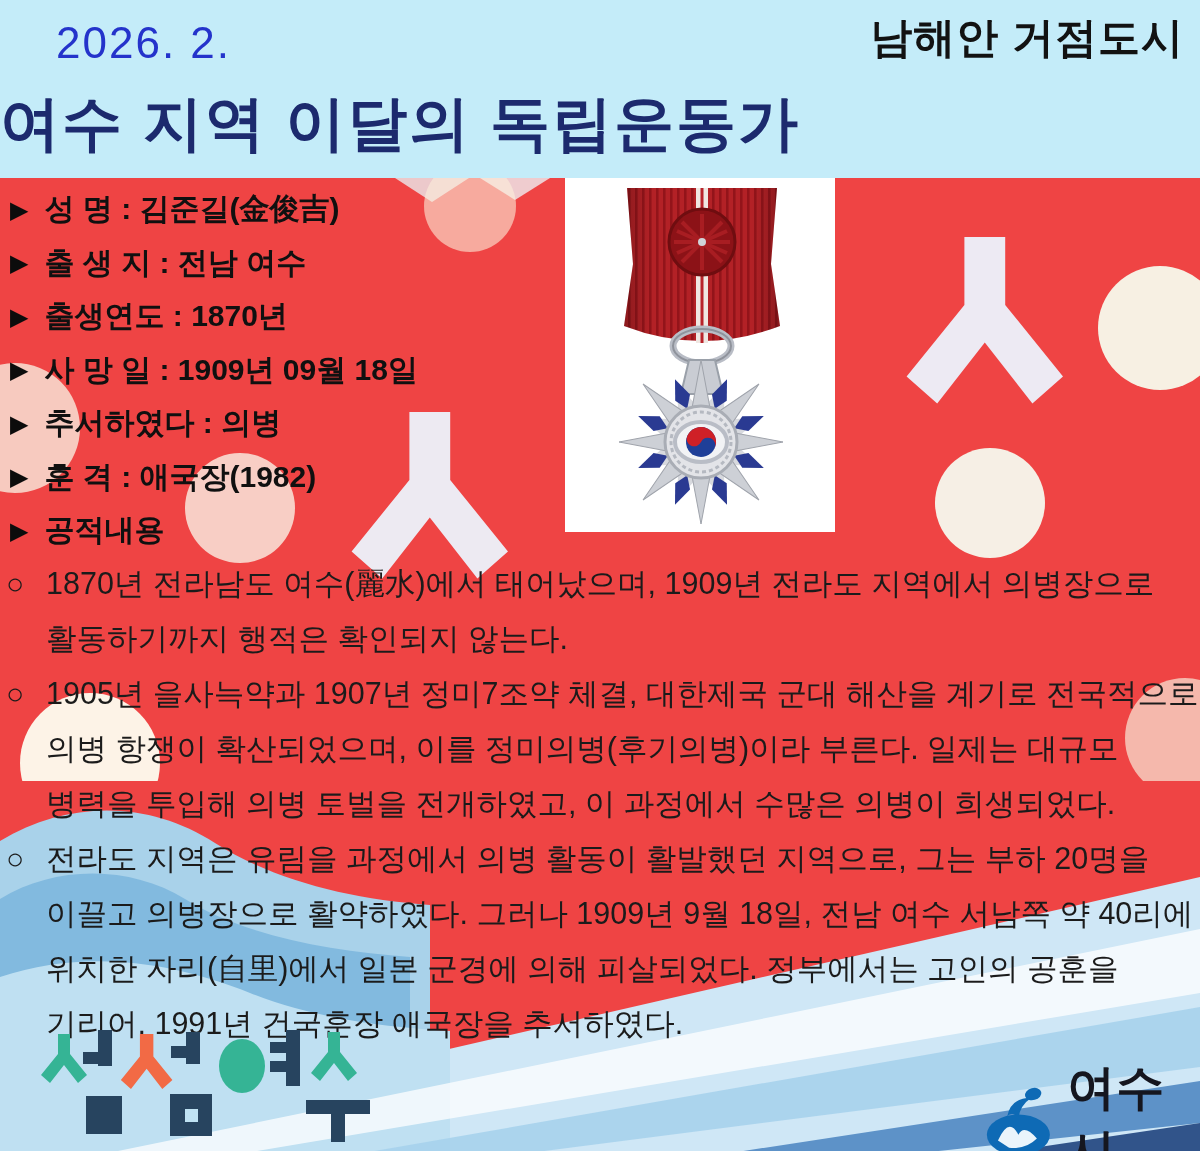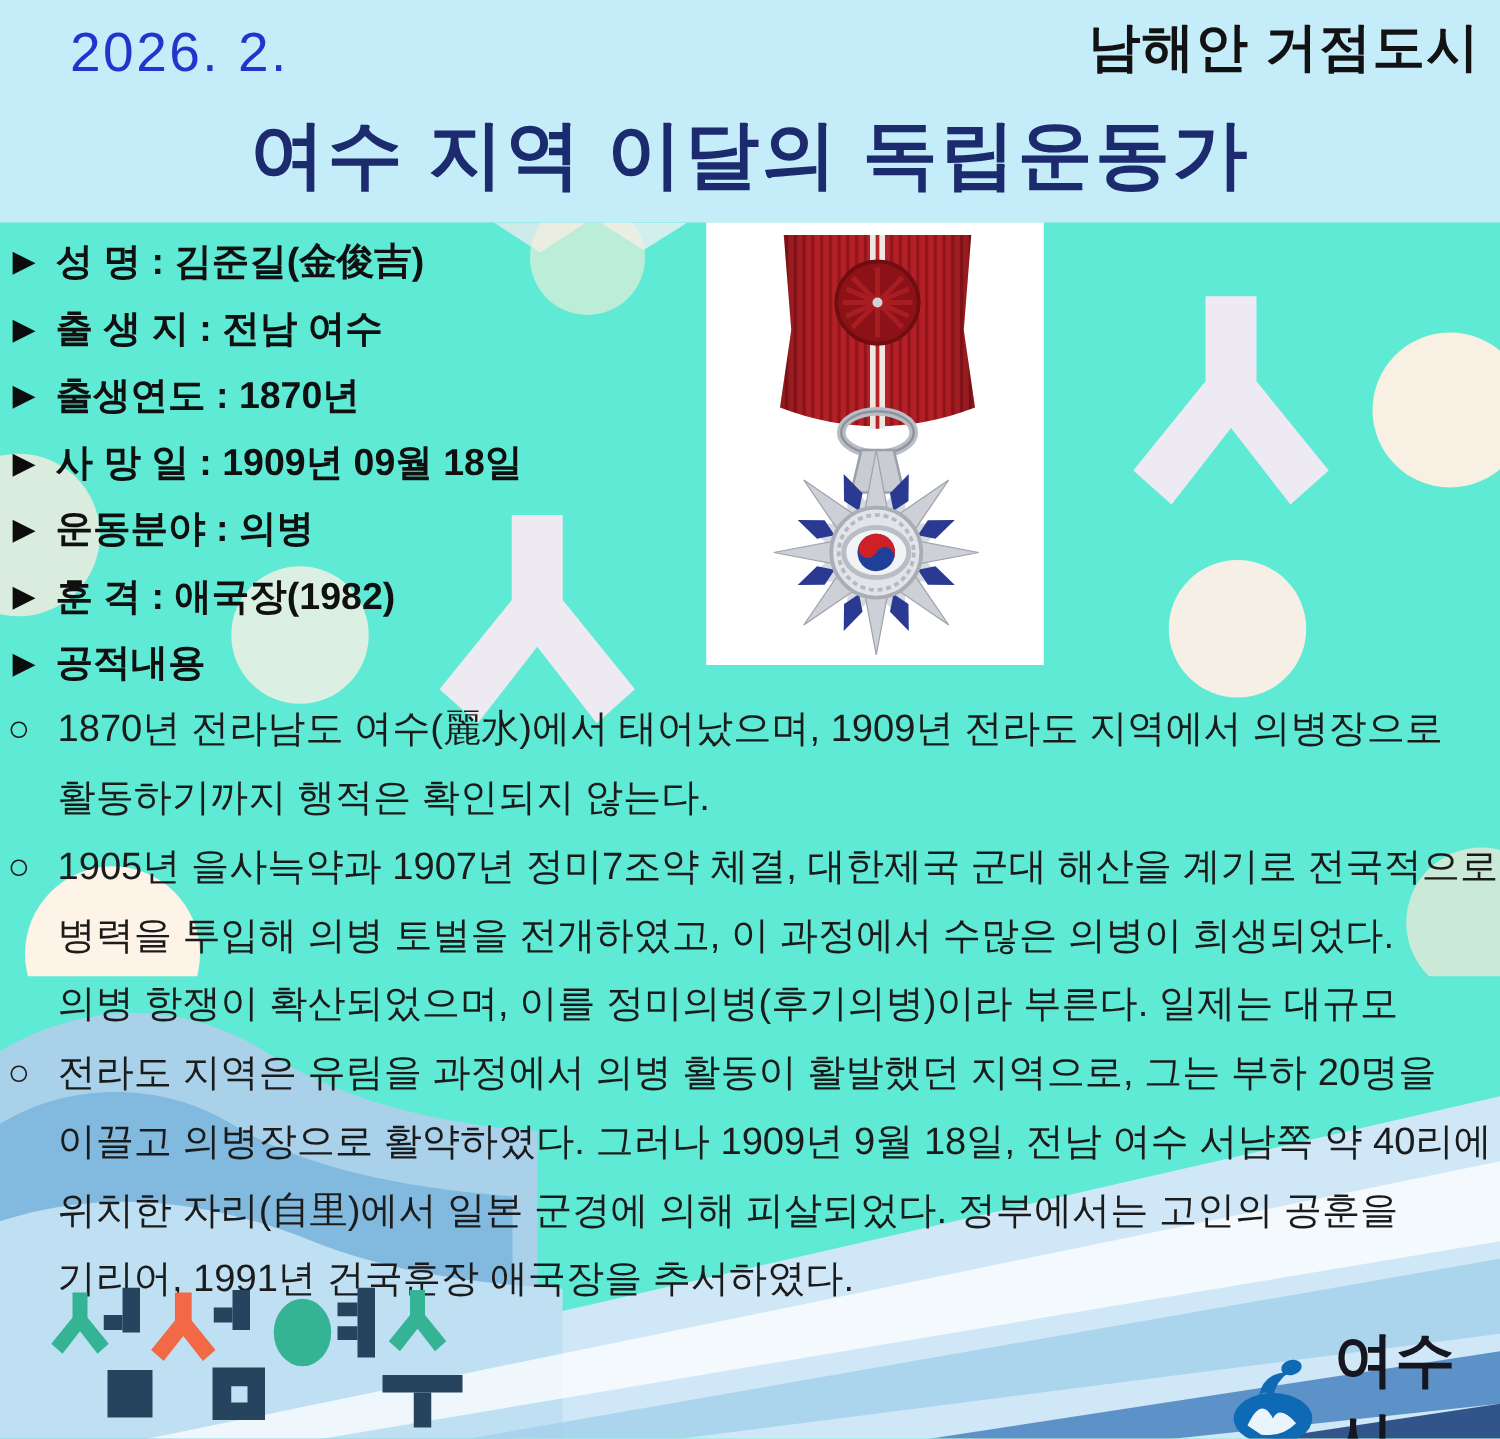--- a/index.html
+++ b/index.html
@@ -1,26 +1,26 @@
 <!DOCTYPE html>
 <html><head>
 <meta charset="utf-8">
 <style>
   html,body{margin:0;padding:0;}
   body{font-family:"Liberation Sans","DejaVu Sans",sans-serif;}
-  .poster{position:relative;width:1200px;height:1151px;background:#5eead4;overflow:hidden;}
+  .poster{position:relative;width:1200px;height:1151px;background:#ef4444;overflow:hidden;}
 
   
   .header{position:absolute;left:0;top:0;width:1200px;height:178px;background:#c4ecf9;z-index:2;}
   .date{position:absolute;left:56px;top:18px;font-size:44px;font-weight:500;color:#2433cb;letter-spacing:2px;}
   .brand{position:absolute;right:16px;top:10px;display:flex;align-items:flex-end;gap:16px;white-space:nowrap;}
   .brand .b-black{font-size:42px;font-weight:800;color:#121212;letter-spacing:1px;}
   .brand .b-light{font-size:46px;font-weight:800;color:#58b7e8;}
   .brand .b-blue{font-size:48px;font-weight:800;color:#2a63b0;margin-left:-6px;}
-  .title{position:absolute;left:0;top:84px;width:1200px;text-align:center;font-size:60px;font-weight:800;color:#1c2a6e;letter-spacing:2px;}
+  .title{position:absolute;left:0;top:84px;width:1200px;text-align:left;font-size:60px;font-weight:800;color:#1c2a6e;letter-spacing:2px;}
 
   
   .wm{position:absolute;left:0;top:178px;z-index:1;}
 
   
   .medal-box{position:absolute;left:565px;top:178px;width:270px;height:354px;background:#ffffff;z-index:3;}
 
   
   .facts{position:absolute;left:10px;top:183px;z-index:4;}
   .fact{display:flex;align-items:center;height:53.5px;font-size:30px;font-weight:700;color:#101010;white-space:nowrap;}
@@ -158,43 +158,43 @@
     <div class="fact">
         <span class="tri">▶</span>
         <span>출생연도 : 1870년</span>
       </div>
     <div class="fact">
         <span class="tri">▶</span>
         <span>사 망 일 : 1909년 09월 18일</span>
       </div>
     <div class="fact">
         <span class="tri">▶</span>
-        <span>운동분야 : 의병</span>
+        <span>추서하였다 : 의병</span>
       </div>
     <div class="fact">
         <span class="tri">▶</span>
         <span>훈 격 : 애국장(1982)</span>
       </div>
     <div class="fact">
         <span class="tri">▶</span>
         <span>공적내용</span>
       </div>
   </div>
 
   <div class="merits">
     <div class="para">
       <span class="marker">○</span>
       <div class="pline">1870년 전라남도 여수(麗水)에서 태어났으며, 1909년 전라도 지역에서 의병장으로</div>
       <div class="pline">활동하기까지 행적은 확인되지 않는다.</div>
     </div>
     <div class="para">
       <span class="marker">○</span>
       <div class="pline">1905년 을사늑약과 1907년 정미7조약 체결, 대한제국 군대 해산을 계기로 전국적으로</div>
+      <div class="pline">의병 항쟁이 확산되었으며, 이를 정미의병(후기의병)이라 부른다. 일제는 대규모</div>
       <div class="pline">병력을 투입해 의병 토벌을 전개하였고, 이 과정에서 수많은 의병이 희생되었다.</div>
-      <div class="pline">의병 항쟁이 확산되었으며, 이를 정미의병(후기의병)이라 부른다. 일제는 대규모</div>
     </div>
     <div class="para">
       <span class="marker">○</span>
       <div class="pline">전라도 지역은 유림을 과정에서 의병 활동이 활발했던 지역으로, 그는 부하 20명을</div>
       <div class="pline">이끌고 의병장으로 활약하였다. 그러나 1909년 9월 18일, 전남 여수 서남쪽 약 40리에</div>
       <div class="pline">위치한 자리(自里)에서 일본 군경에 의해 피살되었다. 정부에서는 고인의 공훈을</div>
       <div class="pline">기리어, 1991년 건국훈장 애국장을 추서하였다.</div>
     </div>
   </div>
 

